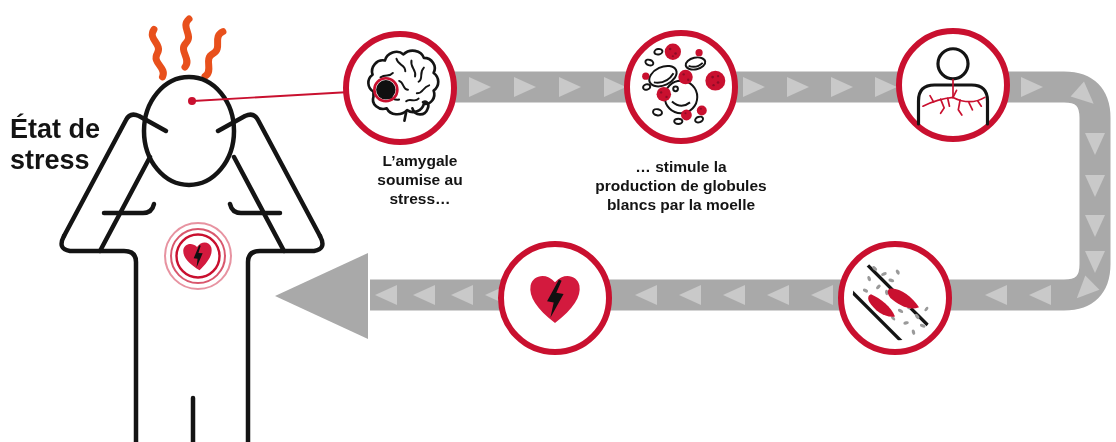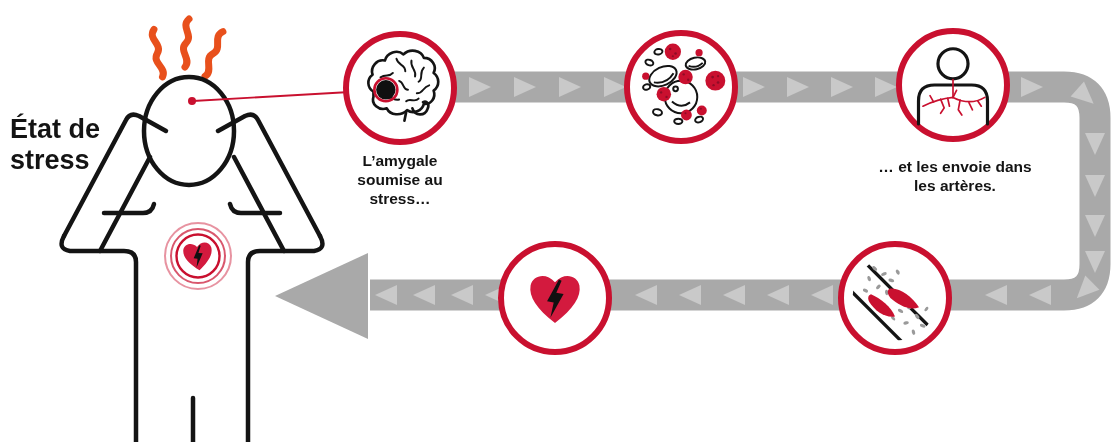--- a/index.html
+++ b/index.html
@@ -143,21 +143,21 @@
         <path d="M79,29 C73,35 79,41 73,45"></path>
         <path d="M85,49 C77,51 79,58 71,58"></path>
         <path d="M51,44 C57,46 55,54 61,54"></path>
         <path d="M37,63 C43,61 45,67 51,65"></path>
         <path d="M59,67 C63,63 69,69 73,64"></path>
       </g>
       <circle cx="36" cy="54" r="11" fill="#101010"></circle>
       <circle cx="36" cy="54" r="13" fill="none" stroke="var(--red)" stroke-width="3"></circle>
     </svg>
   </div>
-  <div class="caption" style="left:320px;top:152px;width:160px">L’amygale
+  <div class="caption" style="left:340px;top:152px;width:160px">L’amygale
 soumise au
 stress…</div>
 
   <div class="circle-node" style="left:624px;top:30px">
     <svg width="94" height="94" viewBox="0 0 104 104">
       <g stroke="#141414" stroke-width="2.2" fill="#fff">
         <g transform="rotate(-25 32 40)">
           <ellipse cx="32" cy="40" rx="16" ry="10"></ellipse>
           <path d="M20,42 q12,8 24,0" fill="none"></path>
         </g>
@@ -195,42 +195,43 @@
           <circle cx="93" cy="40" r="1.2"></circle>
         <circle cx="55" cy="38" r="1.3"></circle>
           <circle cx="60" cy="44" r="1.3"></circle>
         <circle cx="30" cy="58" r="1.3"></circle>
           <circle cx="36" cy="63" r="1.3"></circle>
         <circle cx="57" cy="81" r="1.1"></circle>
           <circle cx="74" cy="76" r="1.1"></circle>
       </g>
     </svg>
   </div>
+  <div class="caption" style="left:561px;top:158px;width:240px">… stimule la
+production de globules
+blancs par la moelle</div>
 
   <div class="circle-node" style="left:896px;top:28px">
     <svg width="92" height="92" viewBox="0 0 104 104">
       <g stroke="#141414" stroke-width="3.6" fill="none" stroke-linecap="round">
         <circle cx="52" cy="28" r="17"></circle>
         <path d="M13,96 L13,70 Q13,52 31,52 L73,52 Q91,52 91,70 L91,96"></path>
       </g>
       <g stroke="var(--red)" stroke-width="1.9" fill="none" stroke-linecap="round">
         <path d="M52,46 L52,66"></path>
         <path d="M18,76 C30,70 42,67 52,66 C64,72 76,73 88,66"></path>
         <path d="M30,71 L26,64"></path>
         <path d="M38,68 L42,78 L38,84"></path>
         <path d="M46,67 L48,76"></path>
         <path d="M60,69 L58,80 L62,86"></path>
         <path d="M70,72 L74,80"></path>
         <path d="M80,70 L84,76"></path>
         <path d="M52,66 L56,58"></path>
       </g>
     </svg>
   </div>
-  <div class="caption" style="left:840px;top:158px;width:230px">… et les envoie dans
-les artères.</div>
 
   <div class="circle-node" style="left:838px;top:241px">
     <svg width="96" height="96" viewBox="0 0 104 104">
       <defs>
           <clipPath id="plaque-clip">
             <circle cx="52" cy="52" r="46"></circle>
           </clipPath>
         </defs>
       <g clip-path="url(#plaque-clip)">
         <line x1="10" y1="4" x2="102" y2="96" stroke="#141414" stroke-width="3.6"></line>

